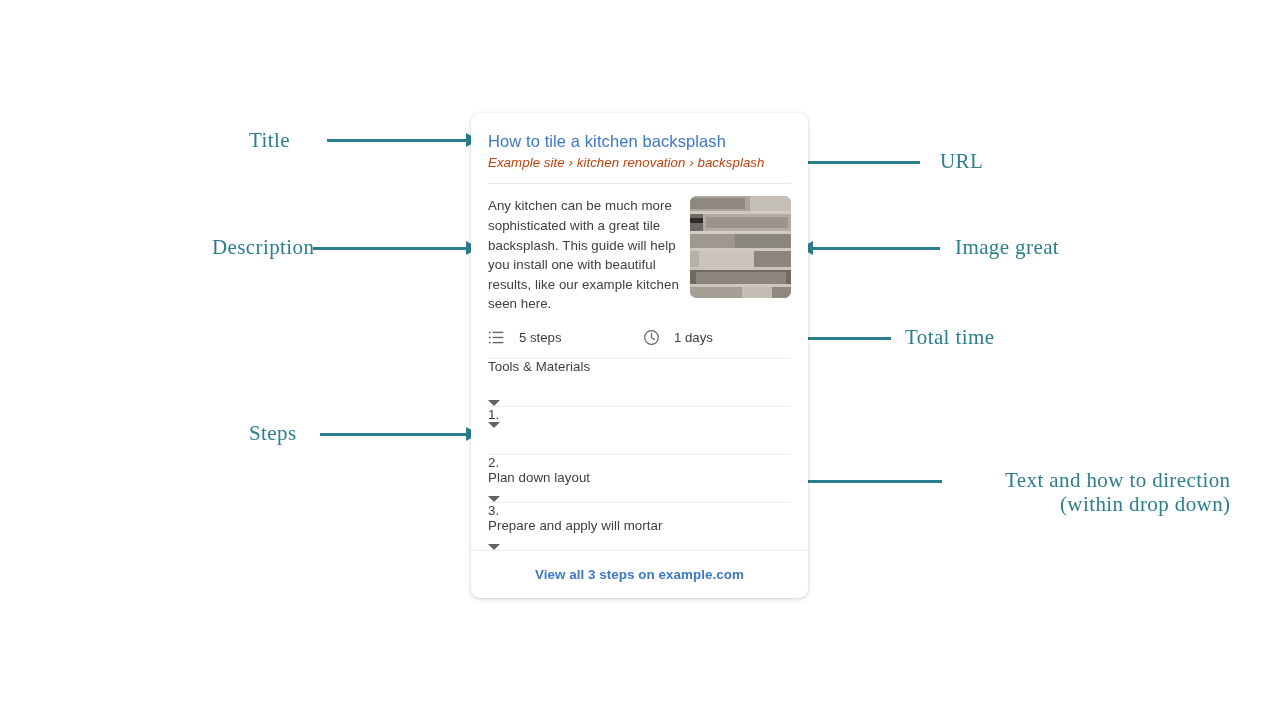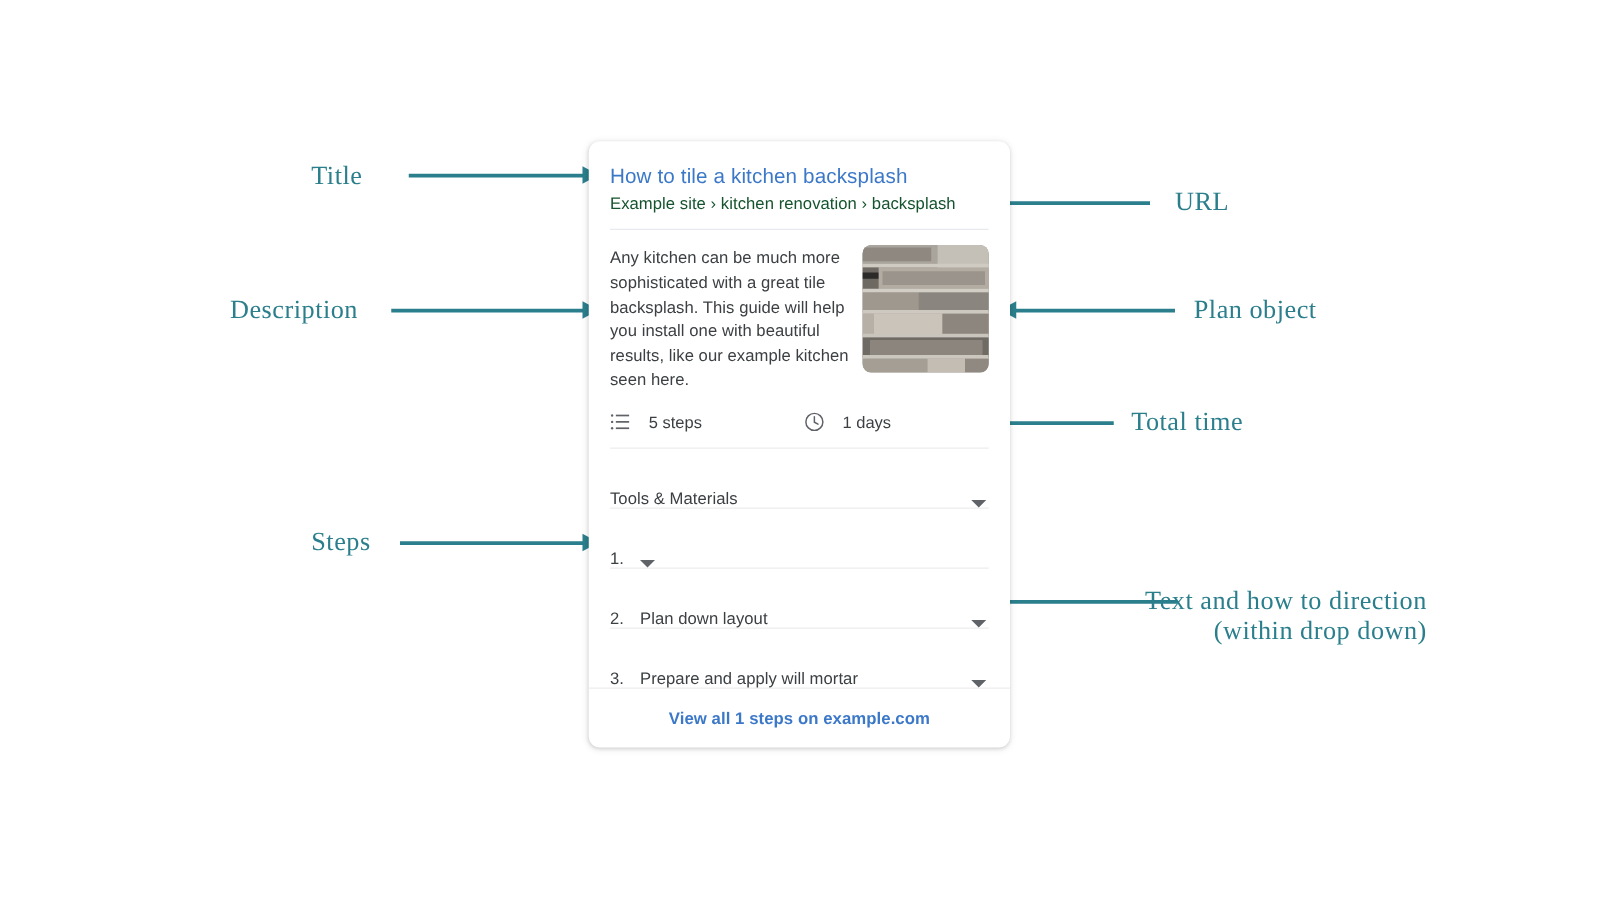--- a/index.html
+++ b/index.html
@@ -57,24 +57,25 @@
   .result-title {
     font-size: 16.5px;
     color: #3c78c8;
     padding-top: 18px;
     line-height: 1.3;
     letter-spacing: 0.1px;
     cursor: pointer;
   }
   .result-url {
     font-size: 13.3px;
-    color: #14532d;
+    color: #c2410c;
     padding-top: 3px;
     letter-spacing: 0.05px;
     cursor: pointer;
+    font-style: italic;
   }
   .rule-full {
     height: 1px;
     background: #e8eaed;
     margin: 13px 0 0 0;
   }
 
   .body-row {
     display: flex;
     padding-top: 12px;
@@ -117,26 +118,27 @@
   }
 
   .rule-inset {
     height: 1px;
     background: #ededed;
     margin: 0 17px;
   }
 
   .acc-row {
     display: flex;
-    align-items: flex-end;
+    align-items: flex-start;
     height: 47px;
     font-size: 13.3px;
     color: #3c4043;
     cursor: pointer;
     letter-spacing: 0.05px;
+    flex-direction: column;
   }
   .acc-num {
     width: 24px;
     flex: none;
     color: #3c4043;
   }
   .acc-label { flex: 1; }
   .chev {
     width: 0; height: 0;
     border-left: 6px solid transparent;
@@ -158,43 +160,43 @@
     letter-spacing: 0.05px;
   }
 </style>
 </head>
 <body>
 
 <div class="anno-label" style="left:249px; top:129px;">Title</div>
 <div class="anno-line" style="left:327px; top:139px; width:140px;"></div>
 <div class="anno-head right" style="left:466px; top:133px;"></div>
 
-<div class="anno-label" style="left:184px; top:236px;">Description</div>
+<div class="anno-label" style="left:212px; top:236px;">Description</div>
 <div class="anno-line" style="left:313px; top:247px; width:154px;"></div>
 <div class="anno-head right" style="left:466px; top:241px;"></div>
 
 <div class="anno-label" style="left:249px; top:422px;">Steps</div>
 <div class="anno-line" style="left:320px; top:433px; width:147px;"></div>
 <div class="anno-head right" style="left:466px; top:427px;"></div>
 
 <div class="anno-head left" style="left:778px; top:155px;"></div>
 <div class="anno-line" style="left:790px; top:161px; width:130px;"></div>
 <div class="anno-label" style="left:940px; top:150px;">URL</div>
 
 <div class="anno-head left" style="left:800px; top:241px;"></div>
 <div class="anno-line" style="left:812px; top:247px; width:128px;"></div>
-<div class="anno-label" style="left:955px; top:236px;">Plan object</div>
+<div class="anno-label" style="left:955px; top:236px;">Image great</div>
 
 <div class="anno-head left" style="left:766px; top:331px;"></div>
 <div class="anno-line" style="left:778px; top:337px; width:113px;"></div>
 <div class="anno-label" style="left:905px; top:326px;">Total time</div>
 
 <div class="anno-head left" style="left:789px; top:474px;"></div>
 <div class="anno-line" style="left:801px; top:480px; width:141px;"></div>
-<div class="anno-label" style="left:916px; top:469px;">
+<div class="anno-label" style="left:1005px; top:469px;">
   <span>Text and how to direction</span><br>
   <span class="small" style="display:block; text-align:right;">(within drop down)</span>
 </div>
 
 <div id="howto-card">
 
   <div class="card-pad">
     <div class="result-title">How to tile a kitchen backsplash</div>
     <div class="result-url">Example site › kitchen renovation › backsplash</div>
     <div class="rule-full"></div>
@@ -288,14 +290,14 @@
   <div class="card-pad">
     <div class="acc-row">
       <span class="acc-num">3.</span>
       <span class="acc-label">Prepare and apply will mortar</span>
       <span class="chev"></span>
     </div>
   </div>
 
   <div class="rule-inset" style="margin:0;"></div>
 
-  <div class="card-footer">View all 1 steps on example.com</div>
+  <div class="card-footer">View all 3 steps on example.com</div>
 </div>
 
 </body></html>

